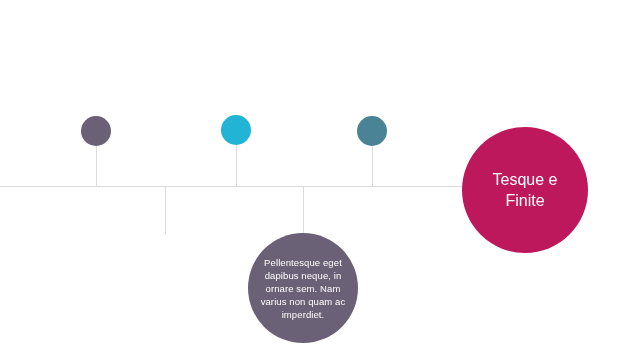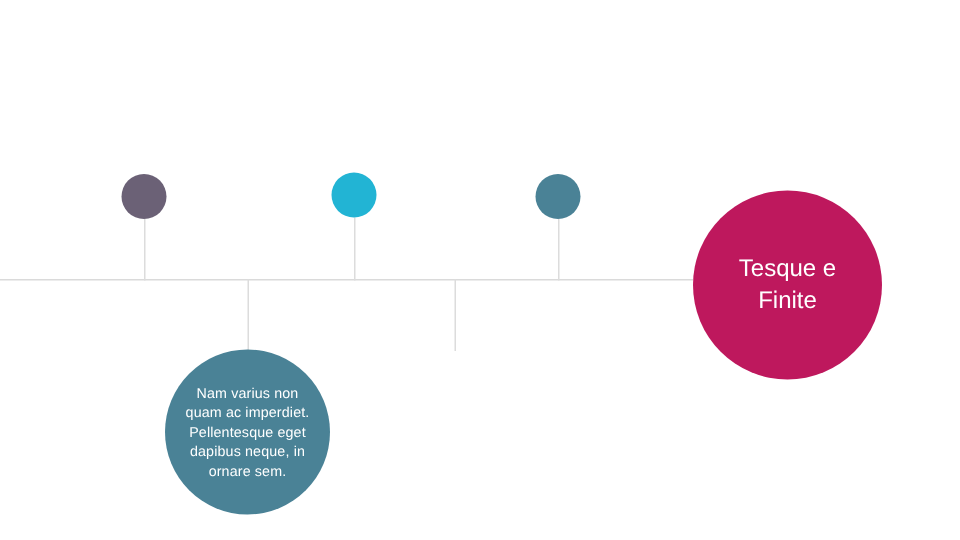--- a/index.html
+++ b/index.html
@@ -106,22 +106,22 @@
 
   <div class="stem stem-down-1" style="background: rgb(220, 220, 220);"></div>
   <div class="stem stem-down-2" style="background: rgb(220, 220, 220);"></div>
 
   <div class="circle marker marker-1" style="background:#6b6176;"></div>
 
   <div class="circle marker marker-2" style="background:#22b4d4;"></div>
 
   <div class="circle marker marker-3" style="background:#4a8296;"></div>
 
-  <div class="circle bubble bubble-1" style="background:#4a8296;">
-    <span class="bubble-text">Nam varius non quam ac imperdiet. Pellentesque eget dapibus neque, in ornare sem.</span>
+
+  <div class="circle bubble bubble-2" style="background:#6b6176;">
+    <span class="bubble-text">Pellentesque eget dapibus neque, in ornare sem. Nam varius non quam ac imperdiet.</span>
   </div>
-
 
   <div class="circle end-circle" style="background:#be185d;">
     <span class="end-title">Tesque e Finite</span>
   </div>
 
 </div>
 
 </body></html>

